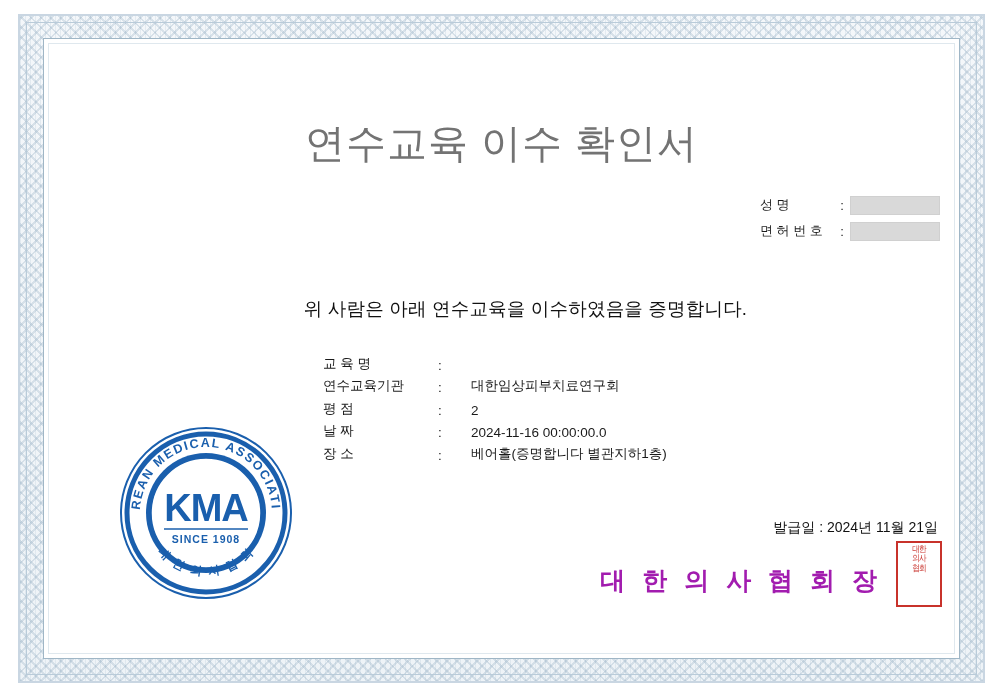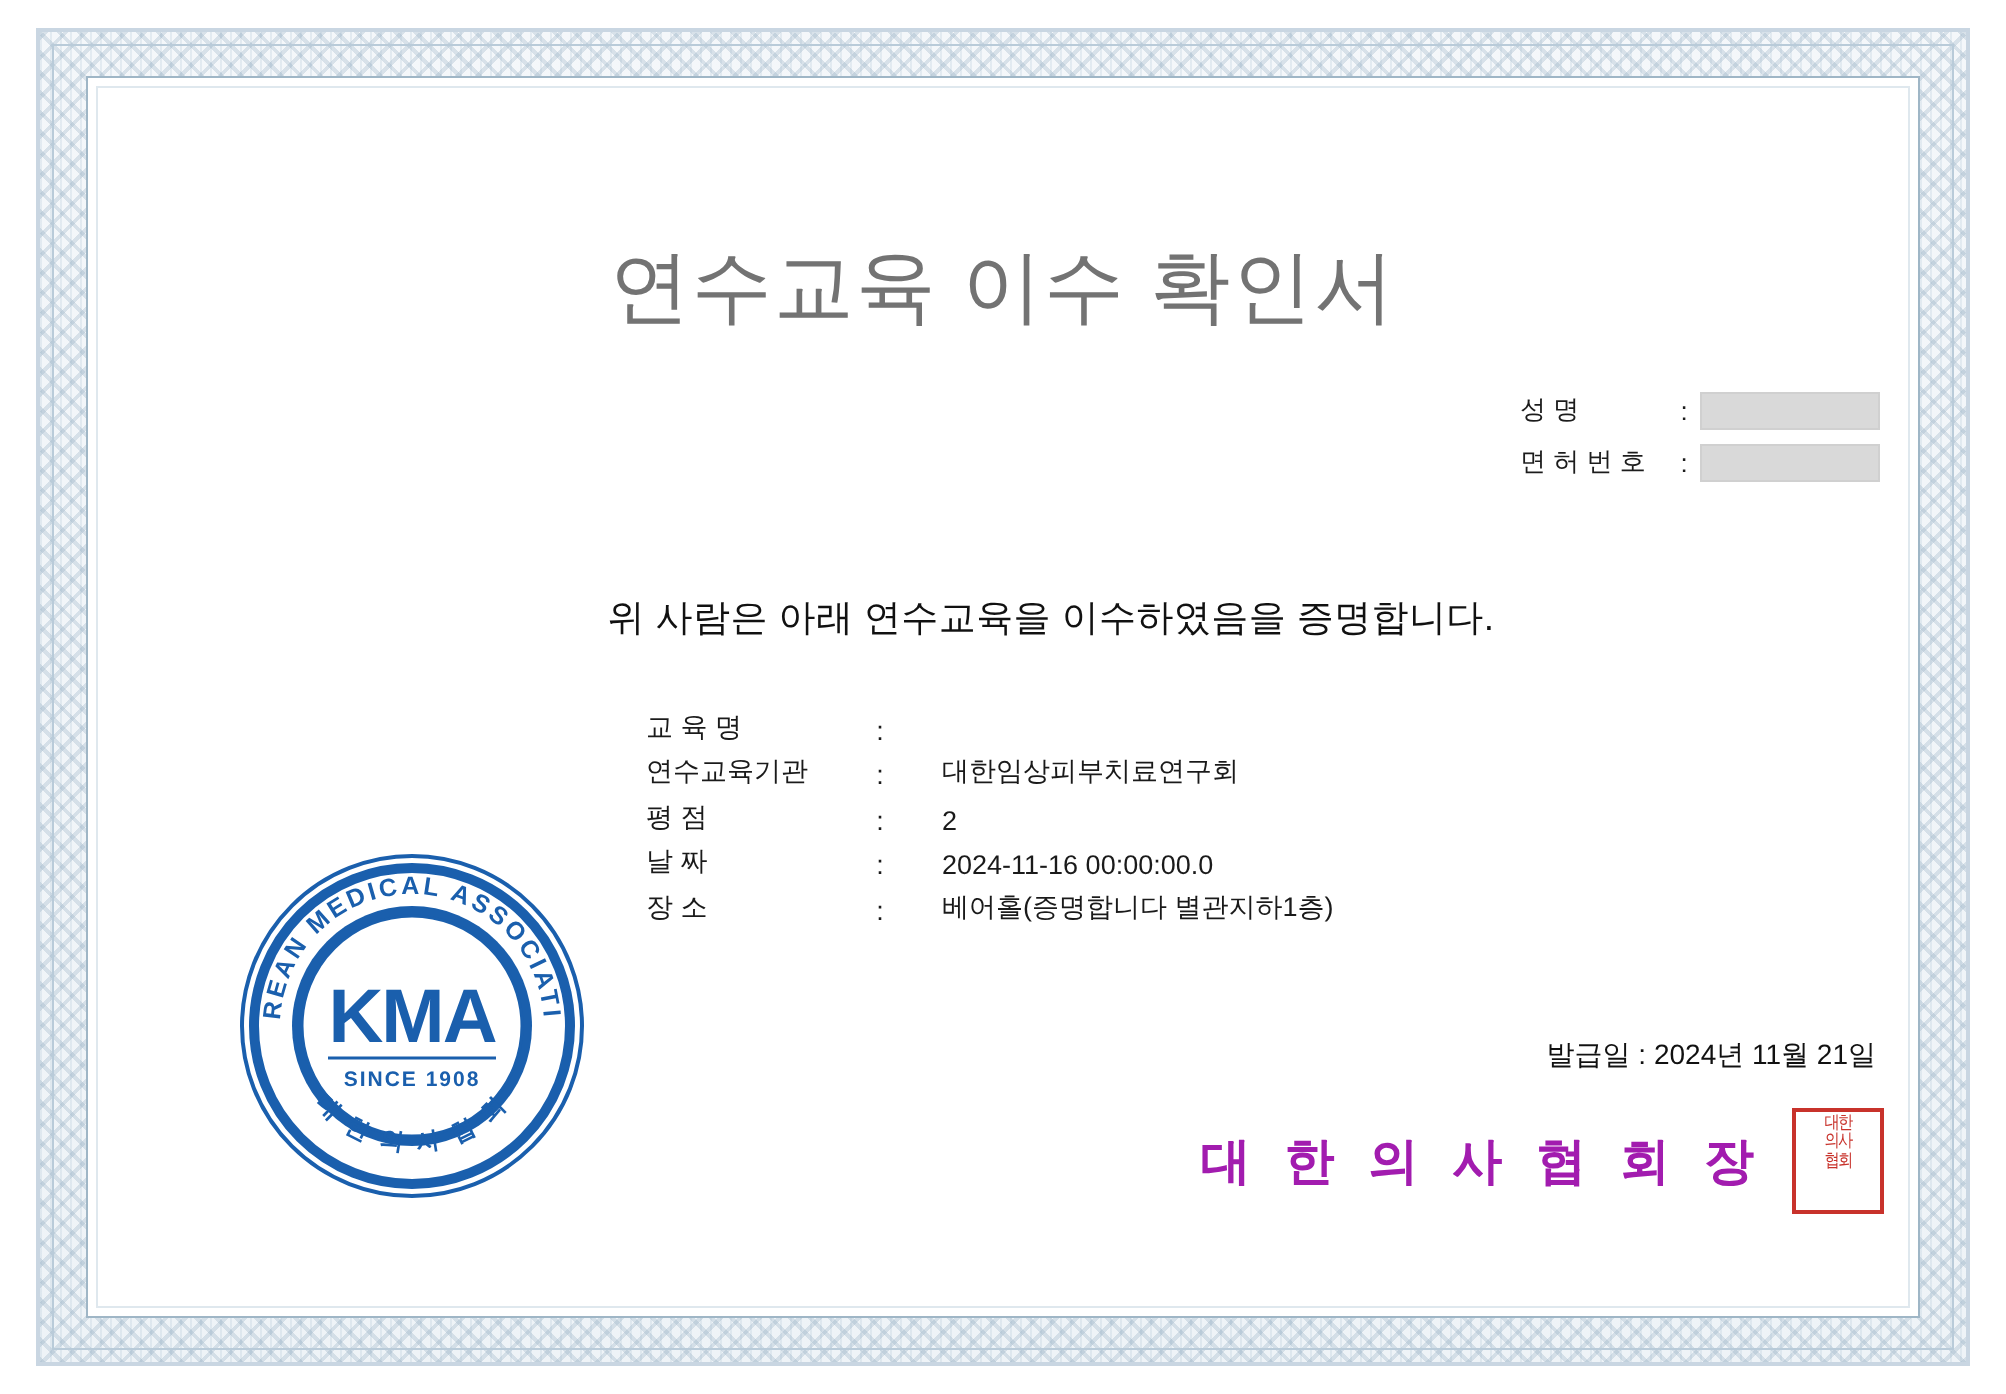--- a/index.html
+++ b/index.html
@@ -192,21 +192,21 @@
     font-weight: bold;
     letter-spacing: 5px;
     color: #a21caf;
   }
 
   .stamp {
     position: absolute;
     right: 18px;
     bottom: 52px;
     width: 46px;
-    height: 53px;
+    height: 66px;
     border: 2px solid #c8322b;
     color: #c8322b;
     font-size: 9px;
     line-height: 1.05;
     text-align: center;
     padding: 2px 1px;
     box-sizing: border-box;
     font-family: "DejaVu Serif", serif;
     letter-spacing: -1px;
     overflow: hidden;

